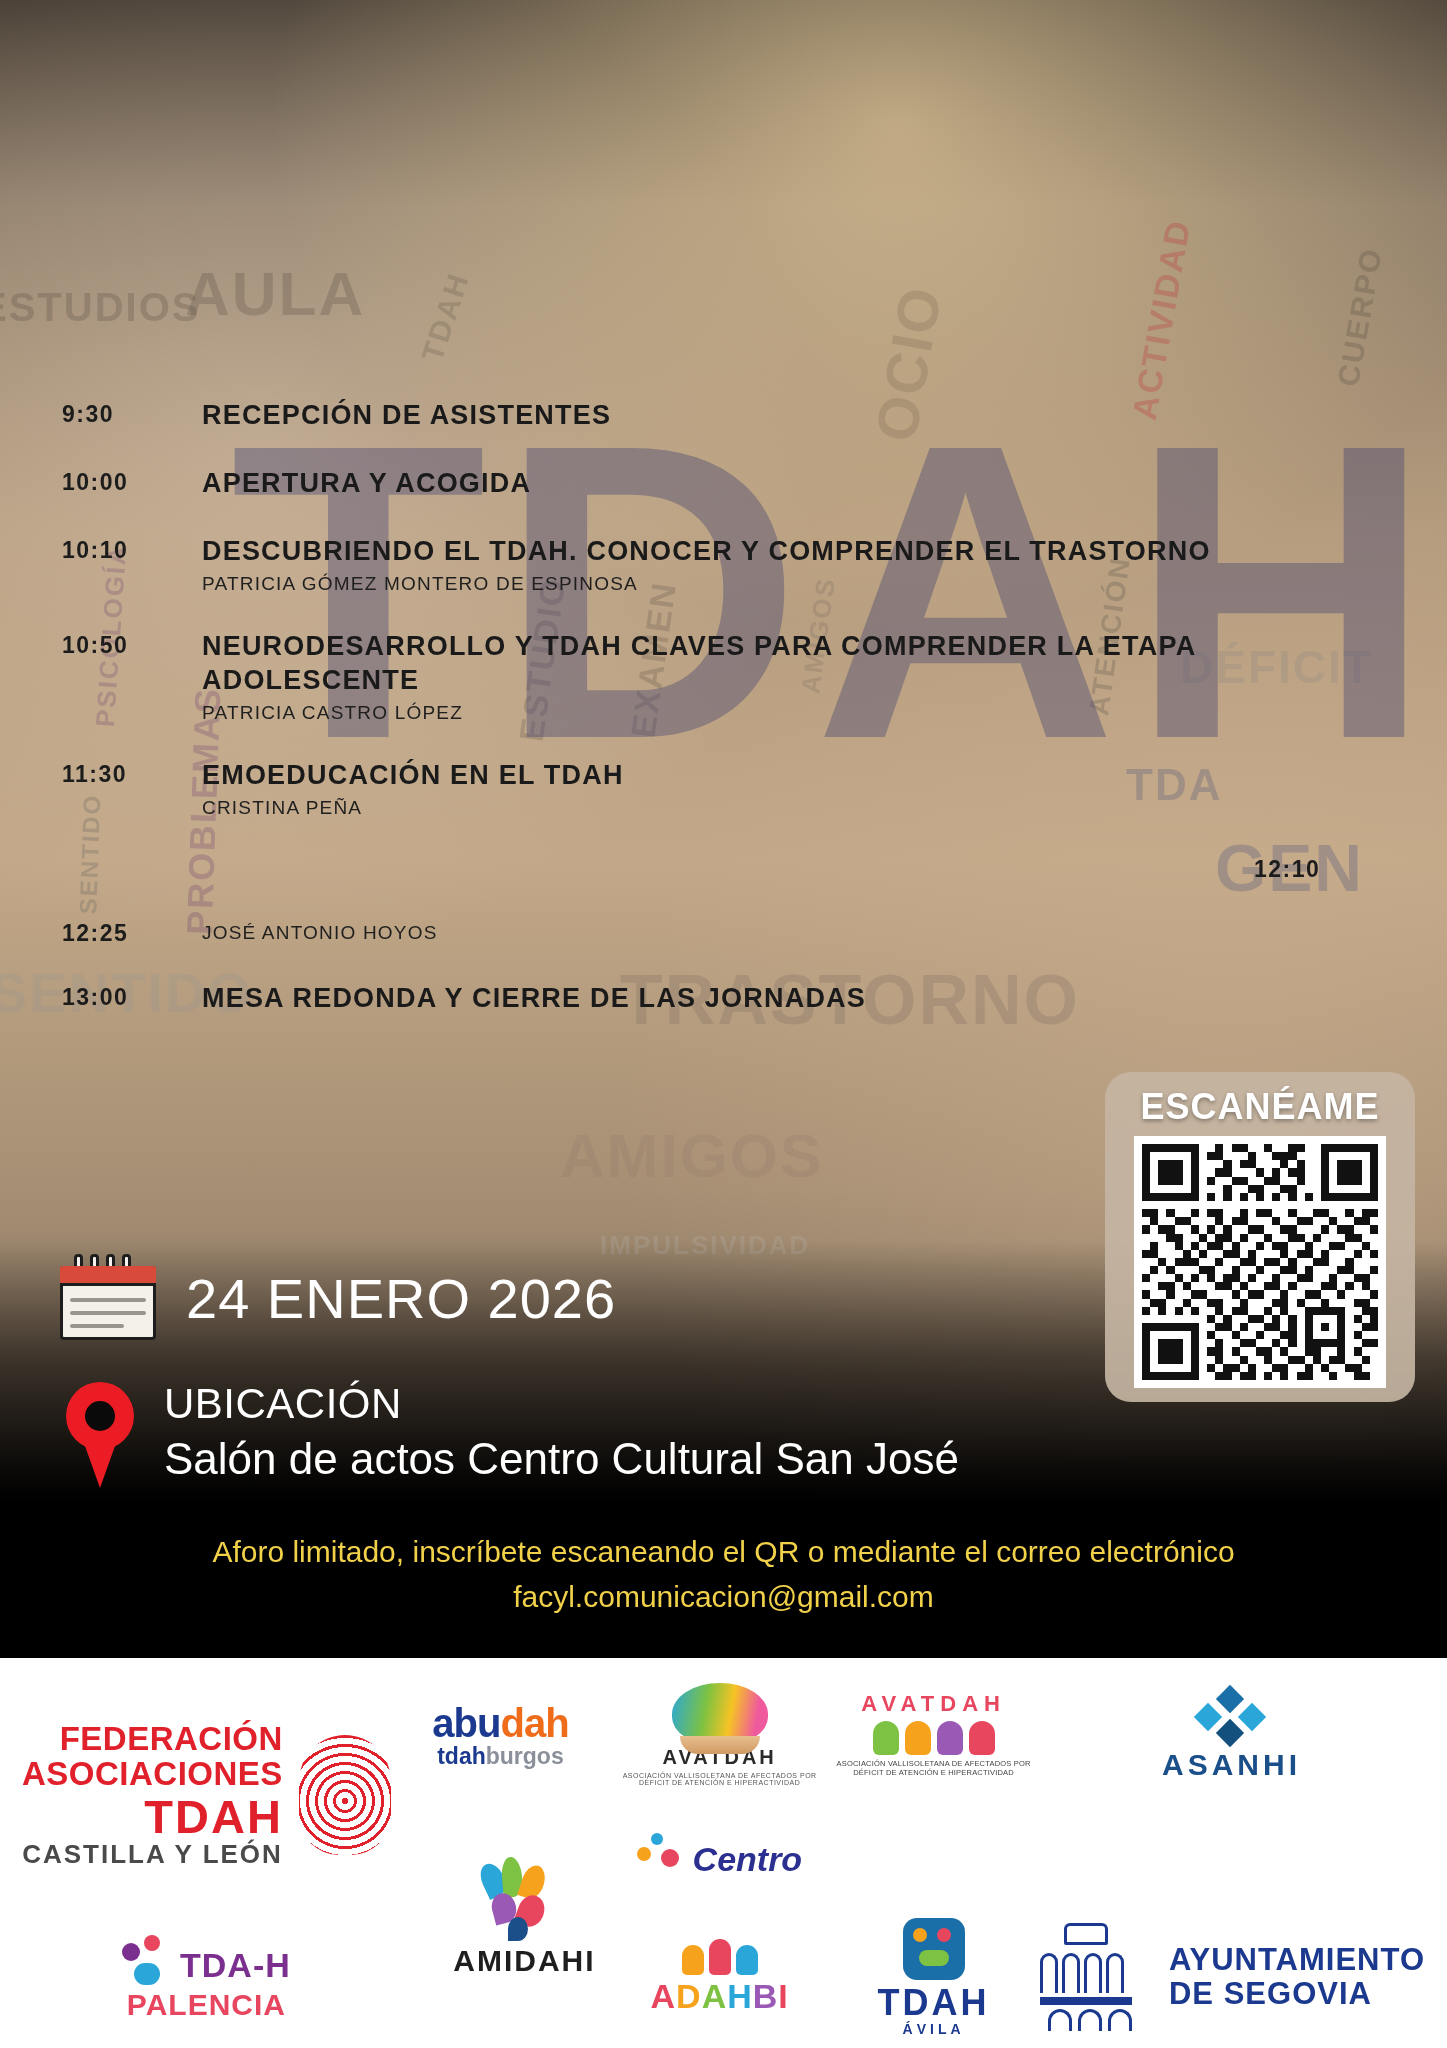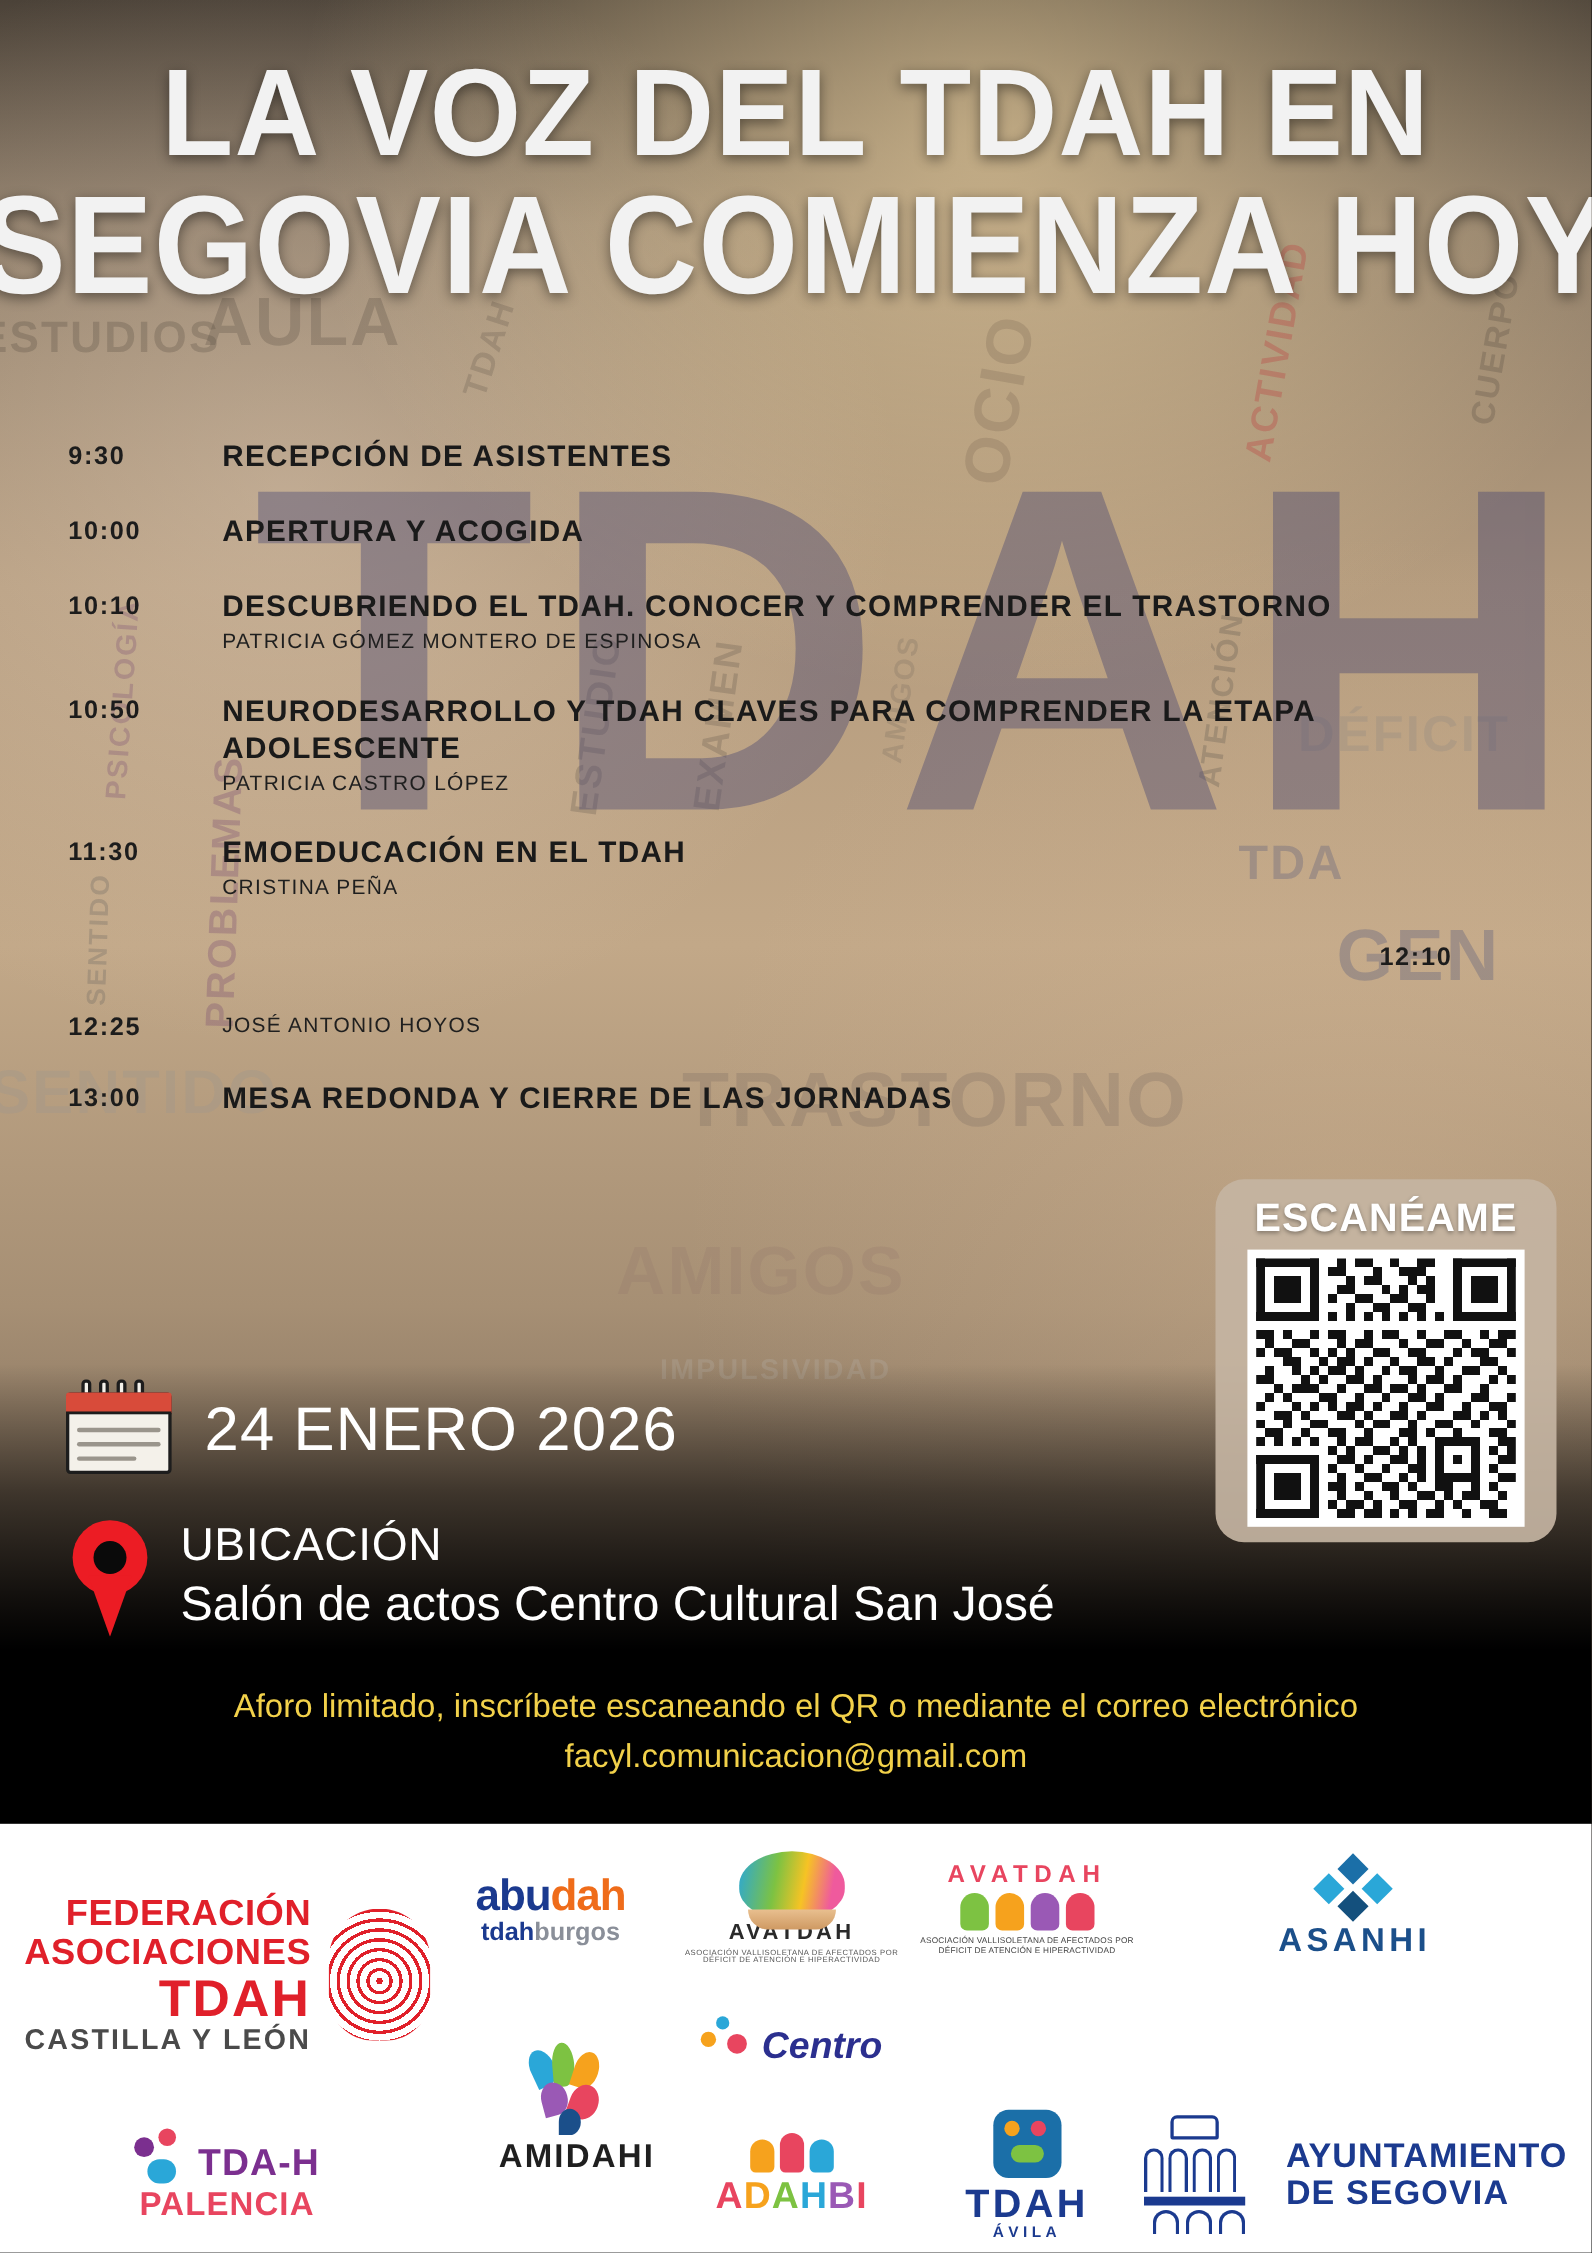--- a/index.html
+++ b/index.html
@@ -397,24 +397,20 @@
     <span style="left:560px; top:1120px; font-size:62px; color:rgba(150,120,110,0.32);">AMIGOS</span>
     <span style="left:600px; top:1230px; font-size:26px; color:rgba(180,170,160,0.38);">IMPULSIVIDAD</span>
     <span style="left:20px; top:620px; font-size:26px; transform:rotate(-86deg); color:rgba(110,60,110,0.30);">PSICOLOGÍA</span>
     <span style="left:760px; top:620px; font-size:26px; transform:rotate(-82deg); color:rgba(110,100,90,0.28);">AMIGOS</span>
     <span style="left:30px; top:840px; font-size:24px; transform:rotate(-88deg); color:rgba(90,90,90,0.30);">SENTIDO</span>
     <div class="bigtdah">TDAH</div>
   </div>
 
   <div class="bg-fade-bottom"></div>
 
-  <div class="title-block">
-    <div class="title-line l1">LA VOZ DEL TDAH EN</div>
-    <div class="title-line l2">SEGOVIA COMIENZA HOY</div>
-  </div>
 
   <div class="agenda">
     <div class="agenda-row">
       <div class="agenda-time">9:30</div>
       <div class="agenda-body">
         <div class="agenda-title">RECEPCIÓN DE ASISTENTES</div>
       </div>
     </div>
     <div class="agenda-row">
       <div class="agenda-time">10:00</div>

